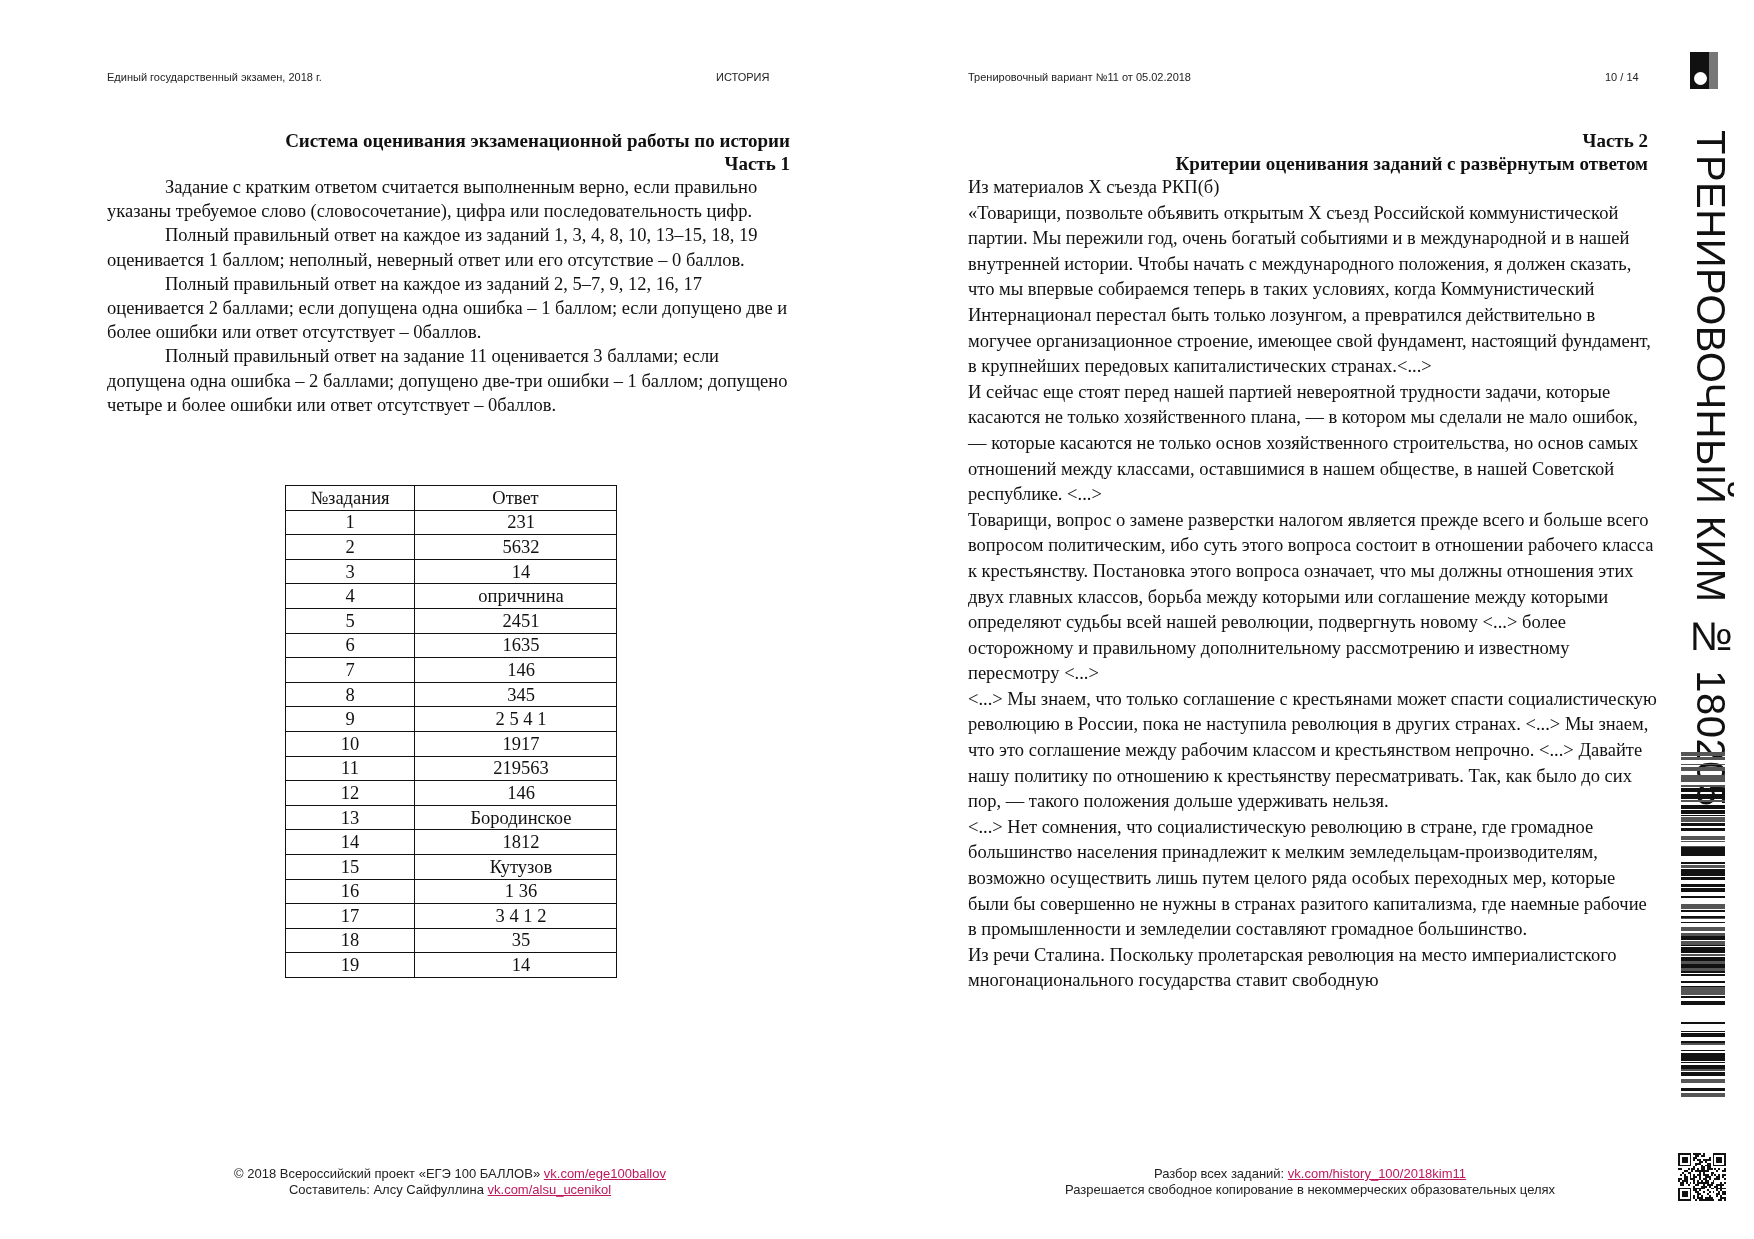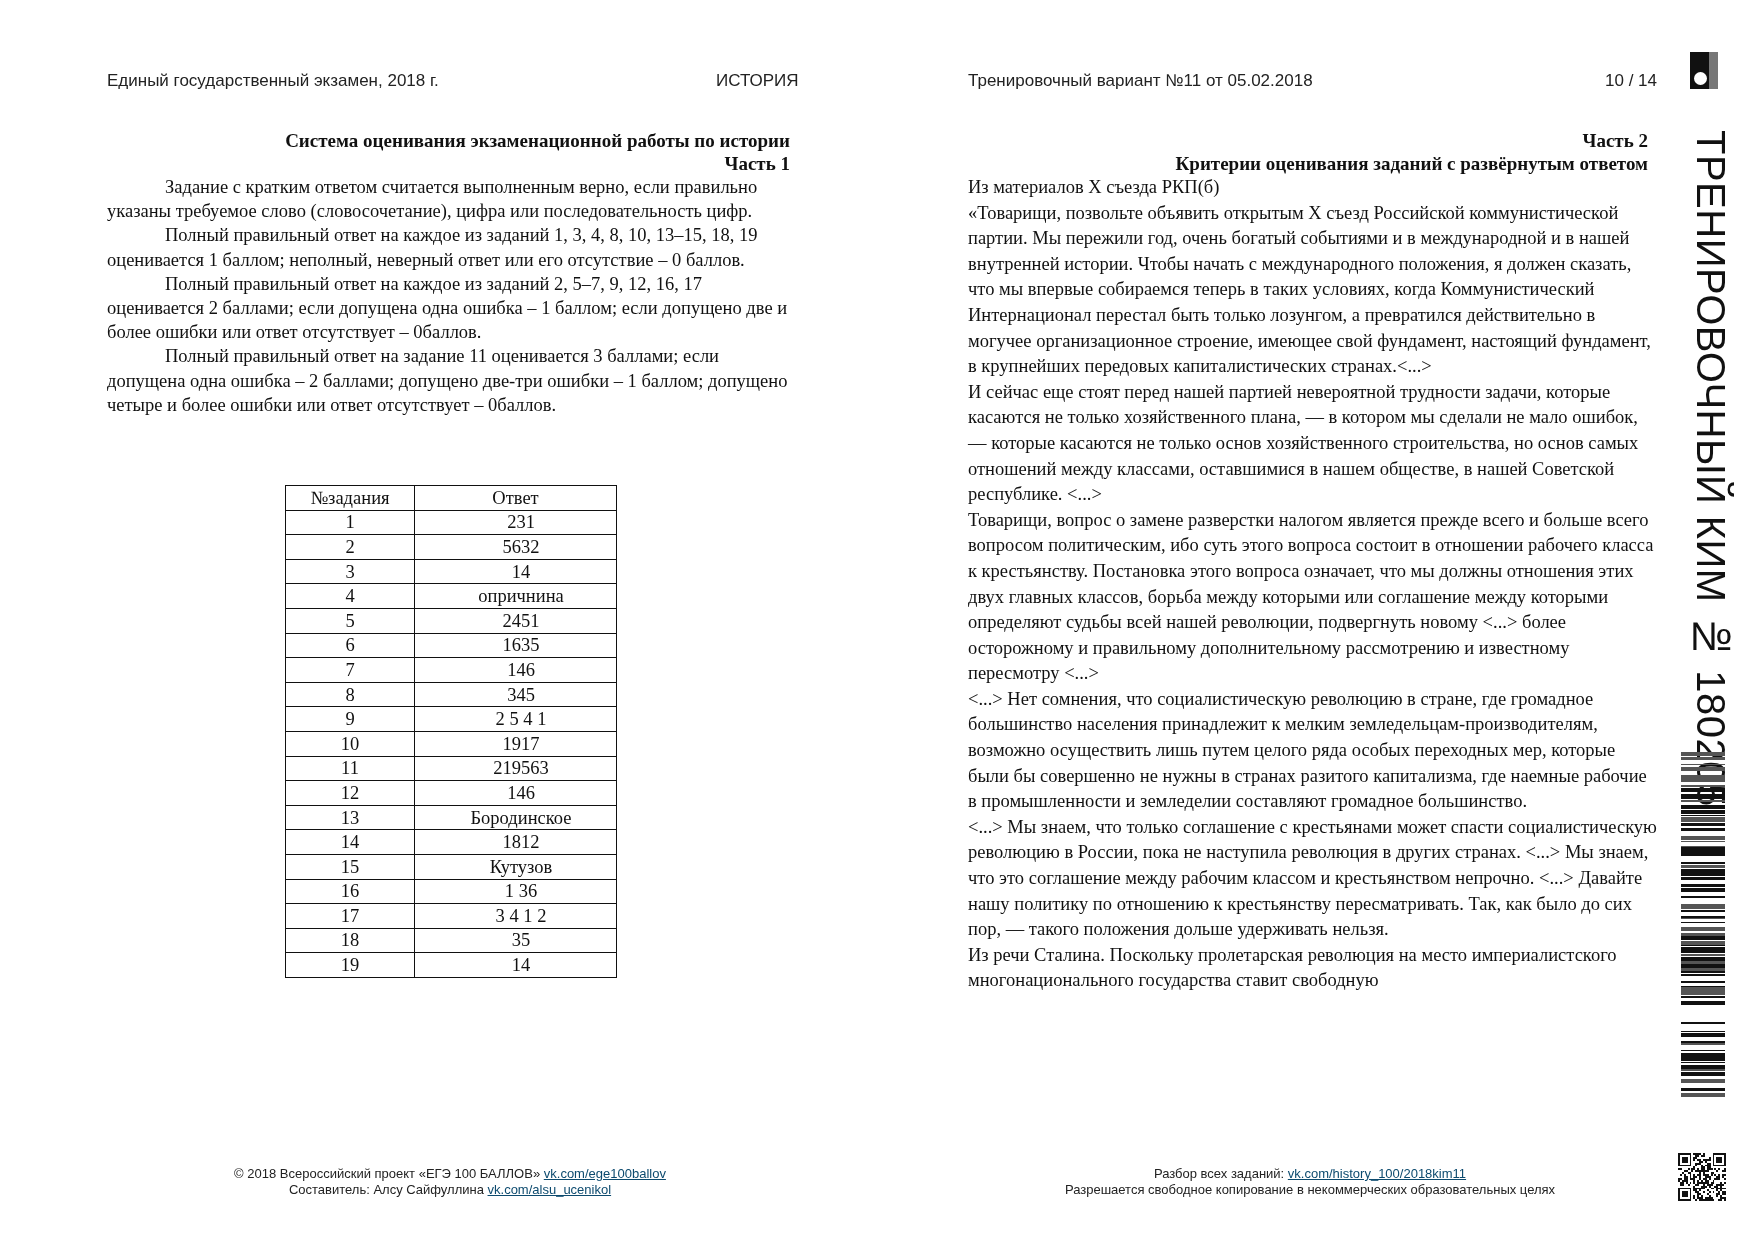--- a/index.html
+++ b/index.html
@@ -4,21 +4,21 @@
   <style>
     html, body { margin: 0; padding: 0; background: #ffffff; }
     body {
       width: 1754px; height: 1239px; position: relative; overflow: hidden;
       color: #111111;
       font-family: "Liberation Serif", serif;
     }
     .abs { position: absolute; }
 
     
-    .hdr { font-family: "Liberation Sans", sans-serif; font-size: 17px; color: #222; top: 71px; white-space: nowrap; text-align: center; }
+    .hdr { font-family: "Liberation Sans", sans-serif; font-size: 11px; color: #222; top: 71px; white-space: nowrap; text-align: center; }
 
     
     .title-main { left: 100px; width: 690px; text-align: right; font-weight: bold; font-size: 19px; line-height: 23px; }
     .para { left: 107px; width: 690px; font-size: 18.5px; line-height: 24.2px; }
     .para p { margin: 0; }
     .indent { text-indent: 58px; }
 
     table.answers {
       position: absolute; left: 285px; top: 485px;
       border-collapse: collapse; font-size: 18.5px;
@@ -31,21 +31,21 @@
     table.answers .c2 { width: 190px; text-align: center; padding-left: 11px; }
     table.answers th.c2 { text-align: center; padding-left: 0; }
 
     
     .r-title { left: 968px; width: 680px; text-align: right; font-weight: bold; font-size: 19px; line-height: 23px; }
     .r-text { left: 968px; width: 690px; font-size: 18.5px; line-height: 25.6px; }
     .r-text p { margin: 0; }
 
     
     .foot { font-family: "Liberation Sans", sans-serif; font-size: 13px; line-height: 16px; text-align: center; color: #222; }
-    .foot a { color: #0c4a6e; text-decoration: underline; }
+    .foot a { color: #be185d; text-decoration: underline; }
 
     
     .vert {
       position: absolute; left: 1688px; top: 130px;
       writing-mode: vertical-rl;
       font-family: "Liberation Sans", sans-serif; font-size: 40px; letter-spacing: 0.5px;
       color: #111; white-space: nowrap;
     }
     .logo { left: 1690px; top: 52px; width: 28px; height: 37px; background: #111; }
     .logo .stripe { position: absolute; right: 0; top: 0; width: 9px; height: 37px; background: #777; }
@@ -159,22 +159,22 @@
 </table>
 
 <div class="abs r-title" style="top:129px;">Часть 2</div>
 <div class="abs r-title" style="top:152px;">Критерии оценивания заданий с развёрнутым ответом</div>
 
 <div class="abs r-text" style="top:175px;">
   <p>Из материалов X съезда РКП(б)</p>
   <p>«Товарищи, позвольте объявить открытым X съезд Российской коммунистической партии. Мы пережили год, очень богатый событиями и в международной и в нашей внутренней истории. Чтобы начать с международного положения, я должен сказать, что мы впервые собираемся теперь в таких условиях, когда Коммунистический Интернационал перестал быть только лозунгом, а превратился действительно в могучее организационное строение, имеющее свой фундамент, настоящий фундамент, в крупнейших передовых капиталистических странах.&lt;...&gt;</p>
   <p>И сейчас еще стоят перед нашей партией невероятной трудности задачи, которые касаются не только хозяйственного плана, — в котором мы сделали не мало ошибок, — которые касаются не только основ хозяйственного строительства, но основ самых отношений между классами, оставшимися в нашем обществе, в нашей Советской республике. &lt;...&gt;</p>
   <p>Товарищи, вопрос о замене разверстки налогом является прежде всего и больше всего вопросом политическим, ибо суть этого вопроса состоит в отношении рабочего класса к крестьянству. Постановка этого вопроса означает, что мы должны отношения этих двух главных классов, борьба между которыми или соглашение между которыми определяют судьбы всей нашей революции, подвергнуть новому &lt;...&gt; более осторожному и правильному дополнительному рассмотрению и известному пересмотру &lt;...&gt;</p>
+  <p>&lt;...&gt; Мы знаем, что только соглашение с крестьянами может спасти социалистическую революцию в России, пока не наступила революция в других странах. &lt;...&gt; Мы знаем, что это соглашение между рабочим классом и крестьянством непрочно. &lt;...&gt; Давайте нашу политику по отношению к крестьянству пересматривать. Так, как было до сих пор, — такого положения дольше удерживать нельзя.</p>
   <p>&lt;...&gt; Нет сомнения, что социалистическую революцию в стране, где громадное большинство населения принадлежит к мелким земледельцам-производителям, возможно осуществить лишь путем целого ряда особых переходных мер, которые были бы совершенно не нужны в странах разитого капитализма, где наемные рабочие в промышленности и земледелии составляют громадное большинство.</p>
-  <p>&lt;...&gt; Мы знаем, что только соглашение с крестьянами может спасти социалистическую революцию в России, пока не наступила революция в других странах. &lt;...&gt; Мы знаем, что это соглашение между рабочим классом и крестьянством непрочно. &lt;...&gt; Давайте нашу политику по отношению к крестьянству пересматривать. Так, как было до сих пор, — такого положения дольше удерживать нельзя.</p>
   <p>Из речи Сталина. Поскольку пролетарская революция на место империалистского многонационального государства ставит свободную</p>
 </div>
 
 <div class="abs foot" style="left:160px; width:580px; top:1166px;">
   <div>
     <span>© 2018 Всероссийский проект «ЕГЭ 100 БАЛЛОВ»</span>
     <a>vk.com/ege100ballov</a>
   </div>
   <div>
     <span>Составитель: Алсу Сайфуллина</span>

